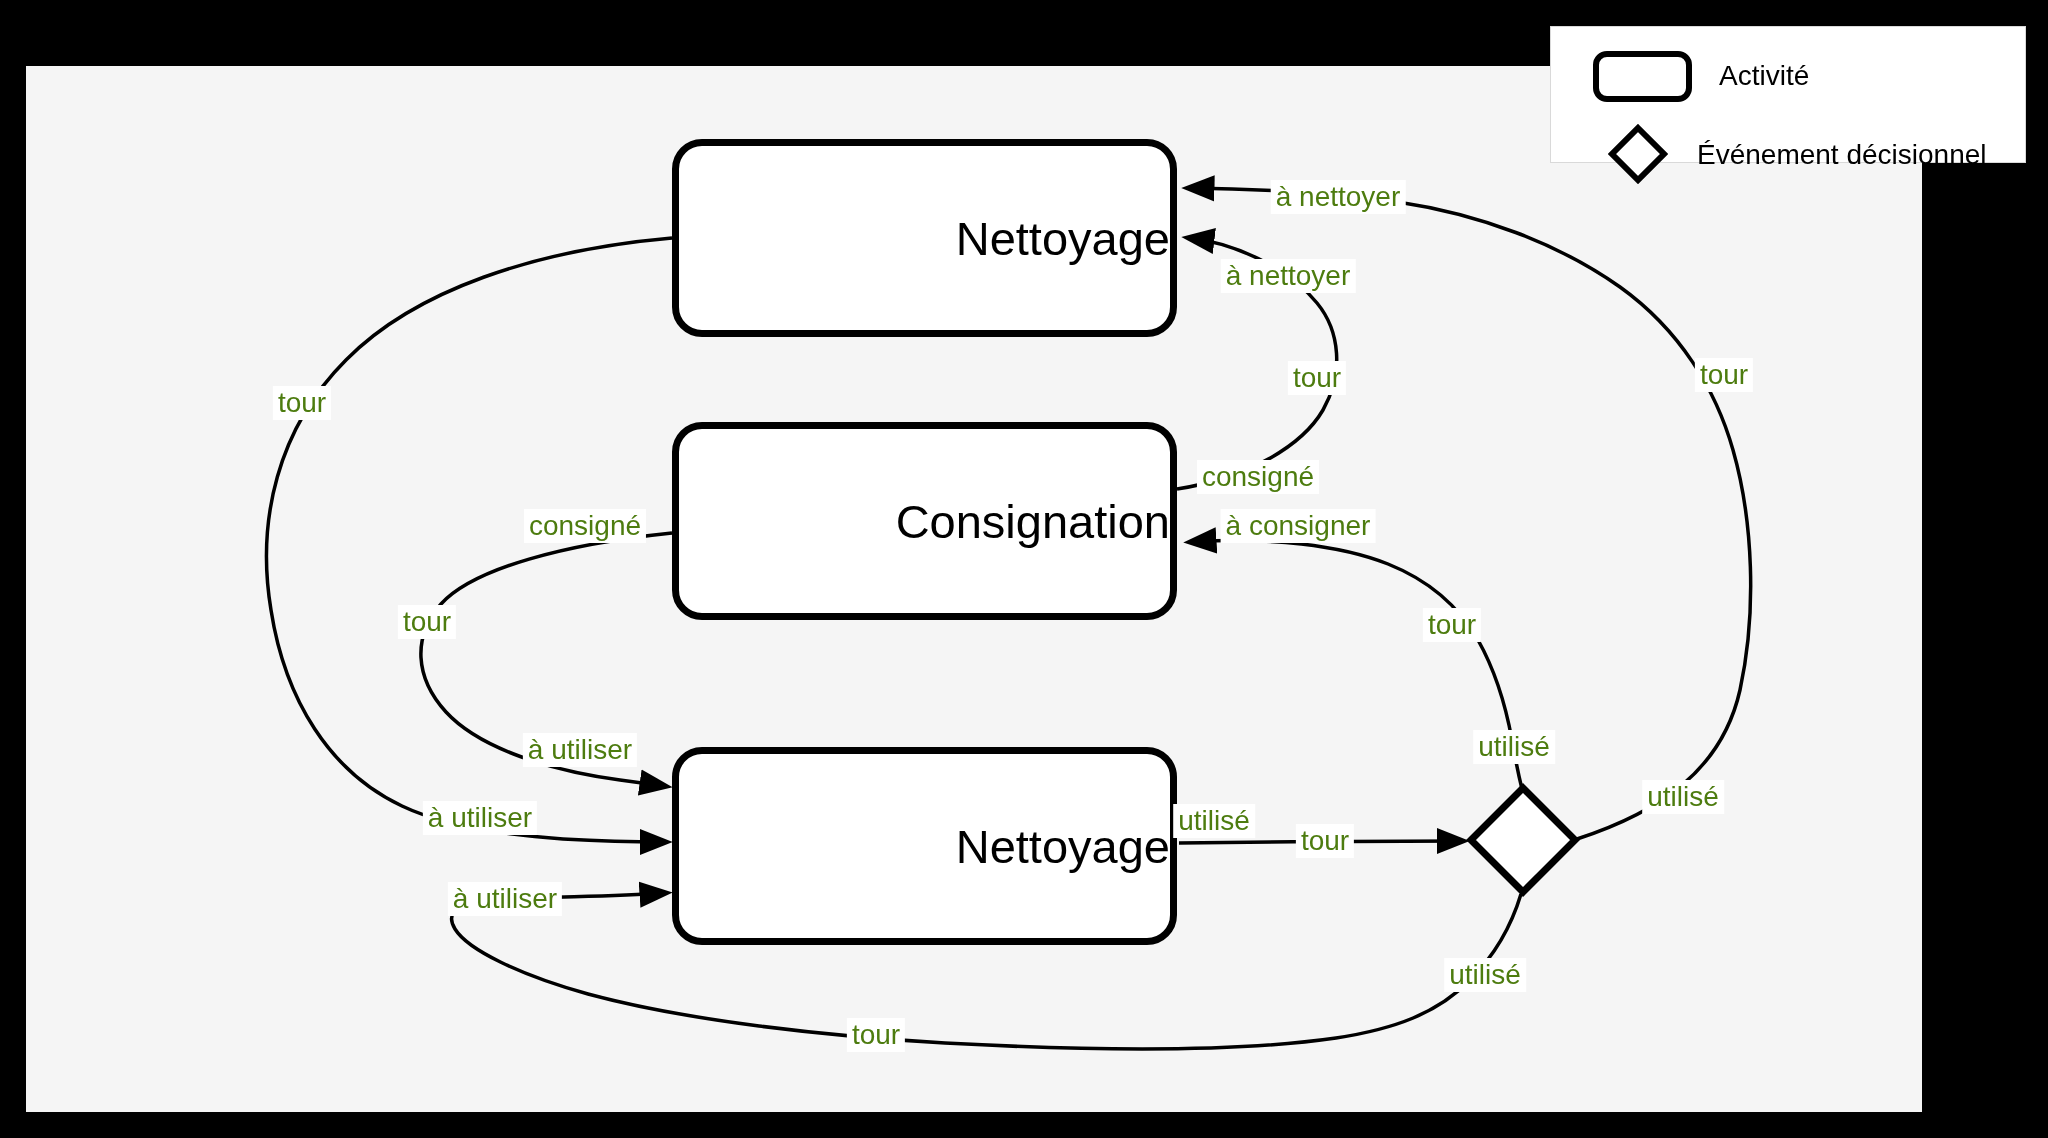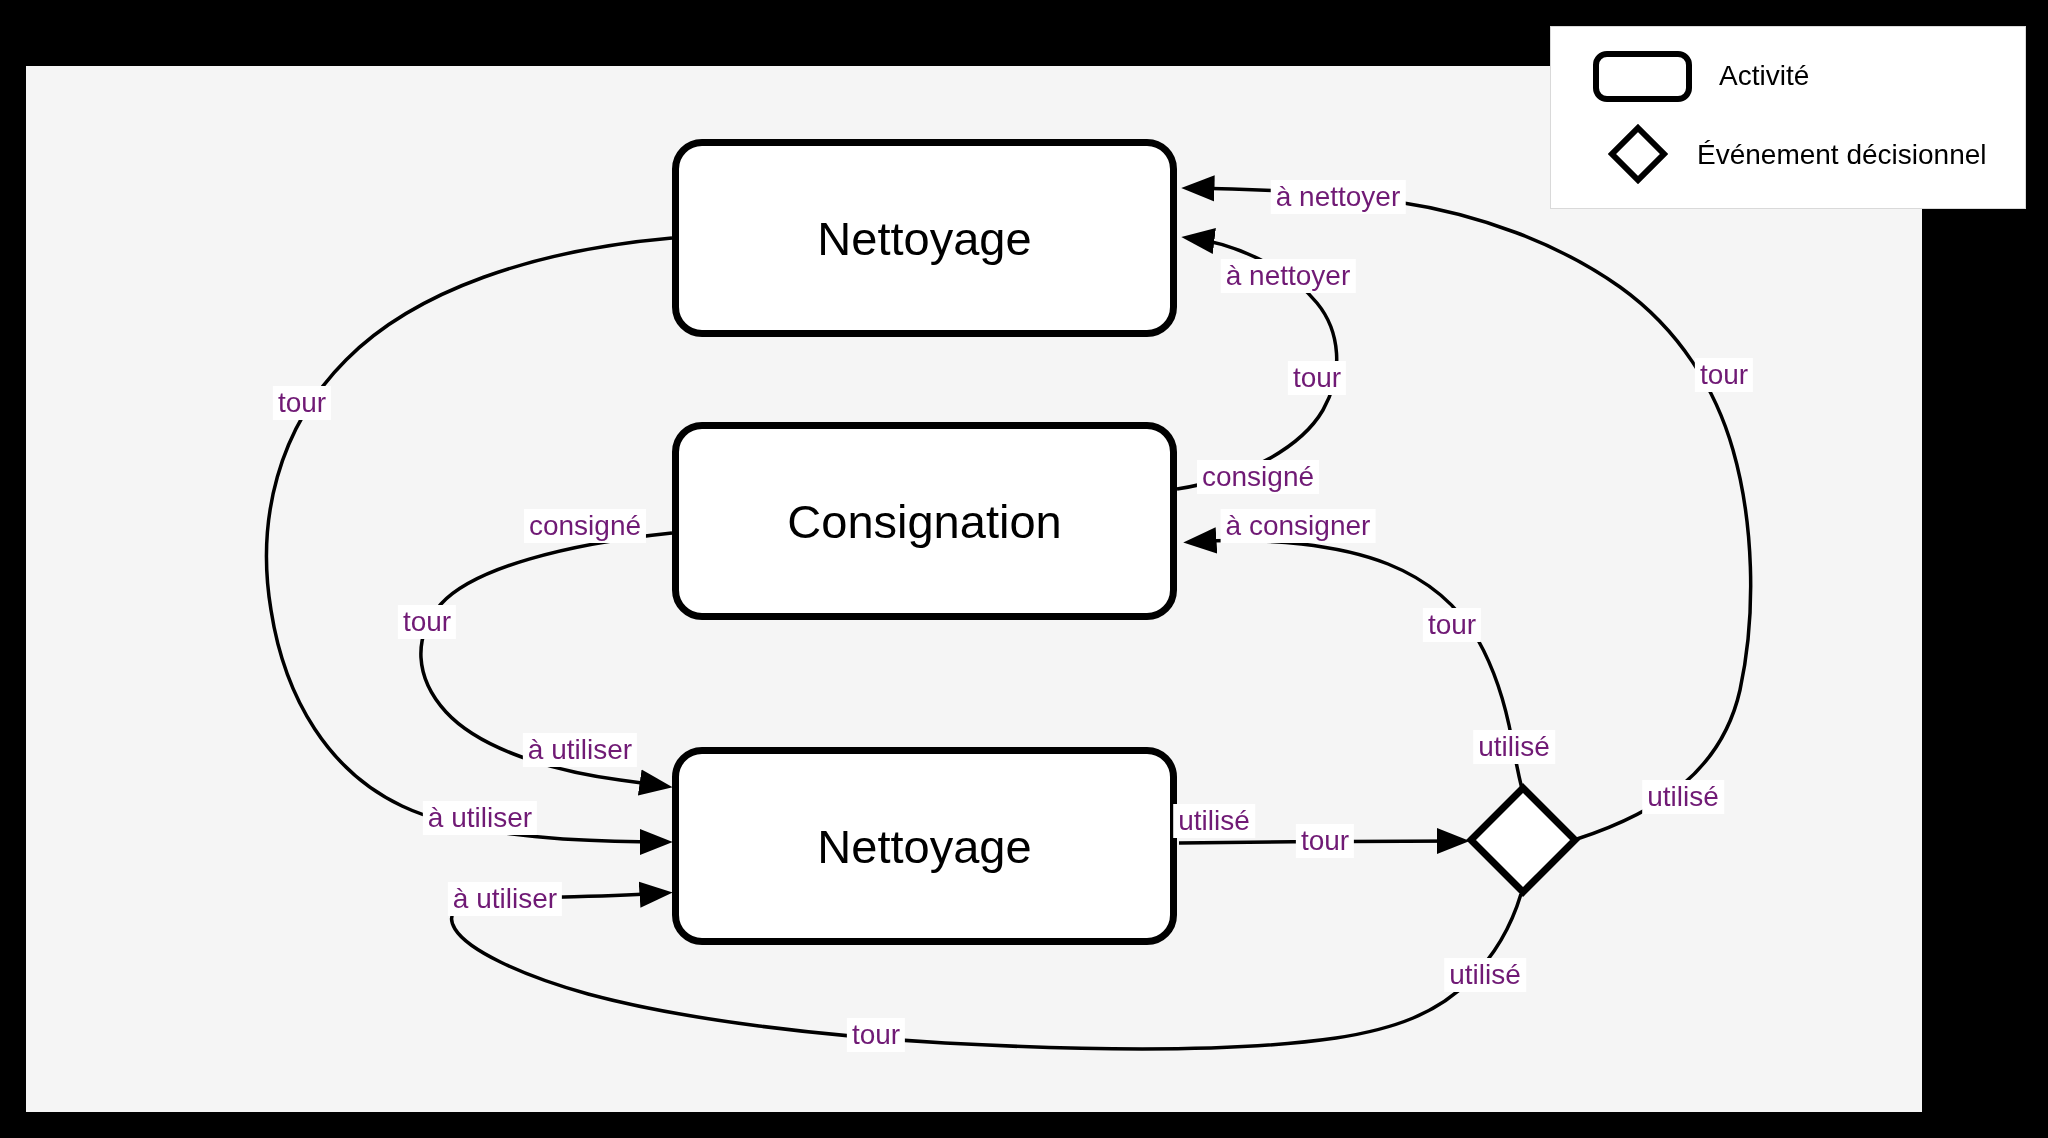--- a/index.html
+++ b/index.html
@@ -9,33 +9,33 @@
   }
   .canvas {
     position:absolute; left:26px; top:66px; width:1896px; height:1046px;
     background:#f5f5f5;
   }
   svg.diagram { position:absolute; left:0; top:0; width:2048px; height:1138px; }
   svg.diagram path.edge { fill:none; stroke:#000; stroke-width:3.5px; }
   .node {
     position:absolute; width:505px; height:198px; background:#fff;
     border:7px solid #000; border-radius:30px; box-sizing:border-box;
-    display:flex; align-items:center; justify-content:center;
+    display:flex; align-items:center; justify-content:flex-end;
     font-size:47px; color:#000; cursor:default;
   }
   .node-nettoyage    { left:672px; top:139px; }
   .node-consignation { left:672px; top:422px; }
   .node-tournage     { left:672px; top:747px; }
   .elabel {
     position:absolute; transform:translate(-50%,-50%);
     background:#fff; padding:1px 5px; font-size:28px; line-height:32px;
-    color:#701a75; white-space:nowrap;
+    color:#4d7c0f; white-space:nowrap;
   }
   .legend {
-    position:absolute; left:1550px; top:26px; width:476px; height:183px;
+    position:absolute; left:1550px; top:26px; width:476px; height:137px;
     background:#fff; border:1px solid #d9d9d9; box-sizing:border-box;
   }
   .legend-rect-icon {
     position:absolute; left:42px; top:24px; width:99px; height:51px;
     background:#fff; border:6px solid #000; border-radius:14px; box-sizing:border-box;
   }
   .legend-label-1 {
     position:absolute; left:168px; top:49px; transform:translateY(-50%);
     font-size:28px; color:#000; white-space:nowrap;
   }

